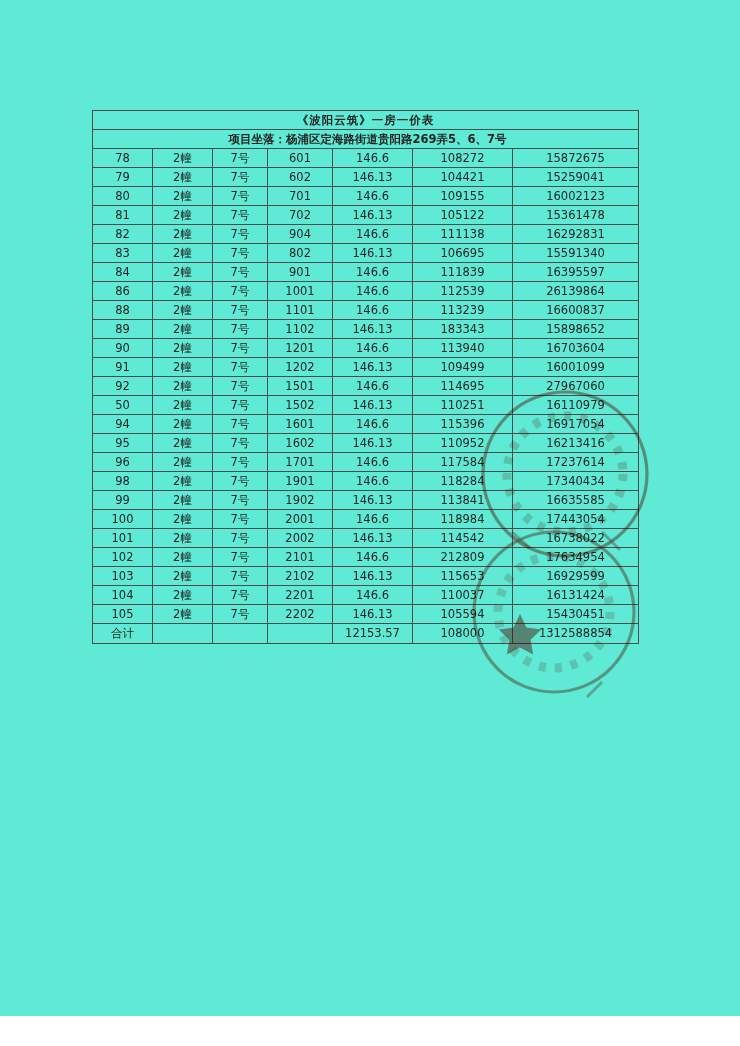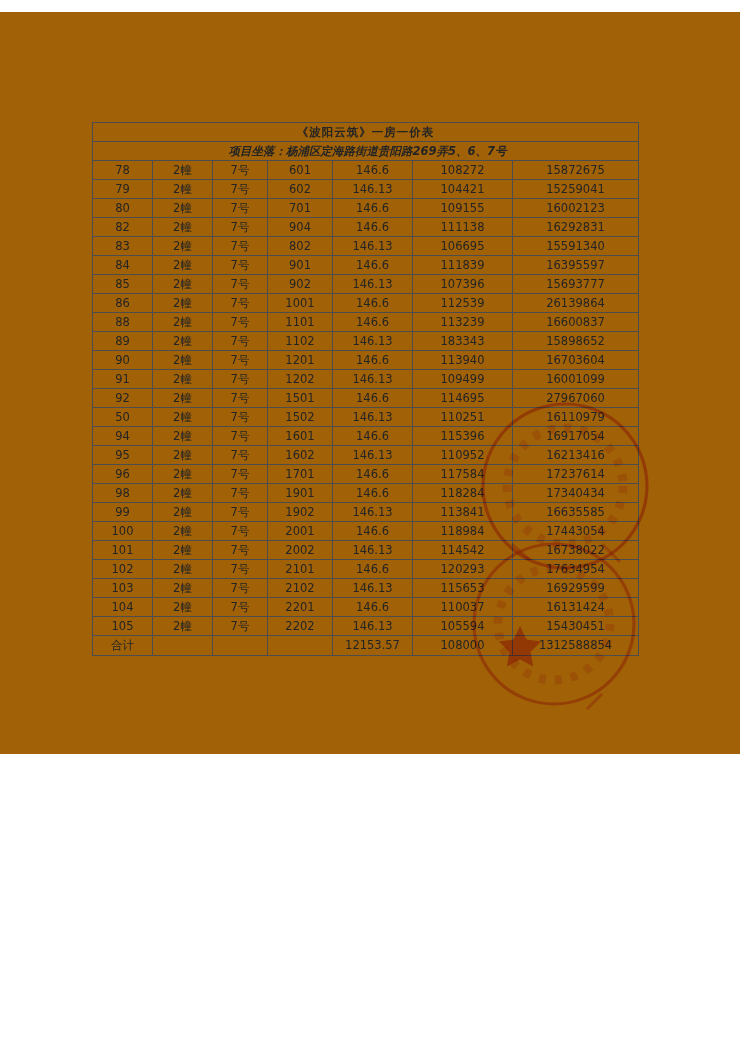--- a/index.html
+++ b/index.html
@@ -6,22 +6,22 @@
   html,body { width:740px; height:1046px; }
   body {
     position:relative;
     background:#ffffff;
     font-family:"DejaVu Sans","Liberation Sans",sans-serif;
     color:#1f1f1f;
     overflow:hidden;
   }
   .scan-page {
     position:absolute;
-    left:0; top:12px; width:740px; height:742px;
-    background:#a16207;
+    left:0; top:0; width:740px; height:1016px;
+    background:#5eead4;
   }
   .sheet {
     position:absolute;
     left:92px;
     top:110px;
     width:546px;
   }
   table.price-table {
     border-collapse:collapse;
     width:100%;
@@ -46,21 +46,20 @@
     letter-spacing:1px;
     border:1.5px solid #3d3d3d;
   }
   td.location-cell {
     height:30px;
     line-height:30px;
     text-align:left;
     font-weight:bold;
     font-size:12.5px;
     padding-left:4px;
-    font-style:italic;
   }
   tr.total-row td {
     height:19px;
     line-height:19px;
     margin-top:44px;
   }
   col.c1 { width:60px; }
   col.c2 { width:60px; }
   col.c3 { width:55px; }
   col.c4 { width:65px; }
@@ -124,20 +123,29 @@
           <tr>
             <td>80</td>
             <td>2幢</td>
             <td>7号</td>
             <td>701</td>
             <td>146.6</td>
             <td>109155</td>
             <td>16002123</td>
           </tr>
           <tr>
+            <td>81</td>
+            <td>2幢</td>
+            <td>7号</td>
+            <td>702</td>
+            <td>146.13</td>
+            <td>105122</td>
+            <td>15361478</td>
+          </tr>
+          <tr>
             <td>82</td>
             <td>2幢</td>
             <td>7号</td>
             <td>904</td>
             <td>146.6</td>
             <td>111138</td>
             <td>16292831</td>
           </tr>
           <tr>
             <td>83</td>
@@ -151,29 +159,20 @@
           <tr>
             <td>84</td>
             <td>2幢</td>
             <td>7号</td>
             <td>901</td>
             <td>146.6</td>
             <td>111839</td>
             <td>16395597</td>
           </tr>
           <tr>
-            <td>85</td>
-            <td>2幢</td>
-            <td>7号</td>
-            <td>902</td>
-            <td>146.13</td>
-            <td>107396</td>
-            <td>15693777</td>
-          </tr>
-          <tr>
             <td>86</td>
             <td>2幢</td>
             <td>7号</td>
             <td>1001</td>
             <td>146.6</td>
             <td>112539</td>
             <td>26139864</td>
           </tr>
           <tr>
             <td>88</td>
@@ -291,21 +290,21 @@
             <td>146.13</td>
             <td>114542</td>
             <td>16738022</td>
           </tr>
           <tr>
             <td>102</td>
             <td>2幢</td>
             <td>7号</td>
             <td>2101</td>
             <td>146.6</td>
-            <td>120293</td>
+            <td>212809</td>
             <td>17634954</td>
           </tr>
           <tr>
             <td>103</td>
             <td>2幢</td>
             <td>7号</td>
             <td>2102</td>
             <td>146.13</td>
             <td>115653</td>
             <td>16929599</td>

